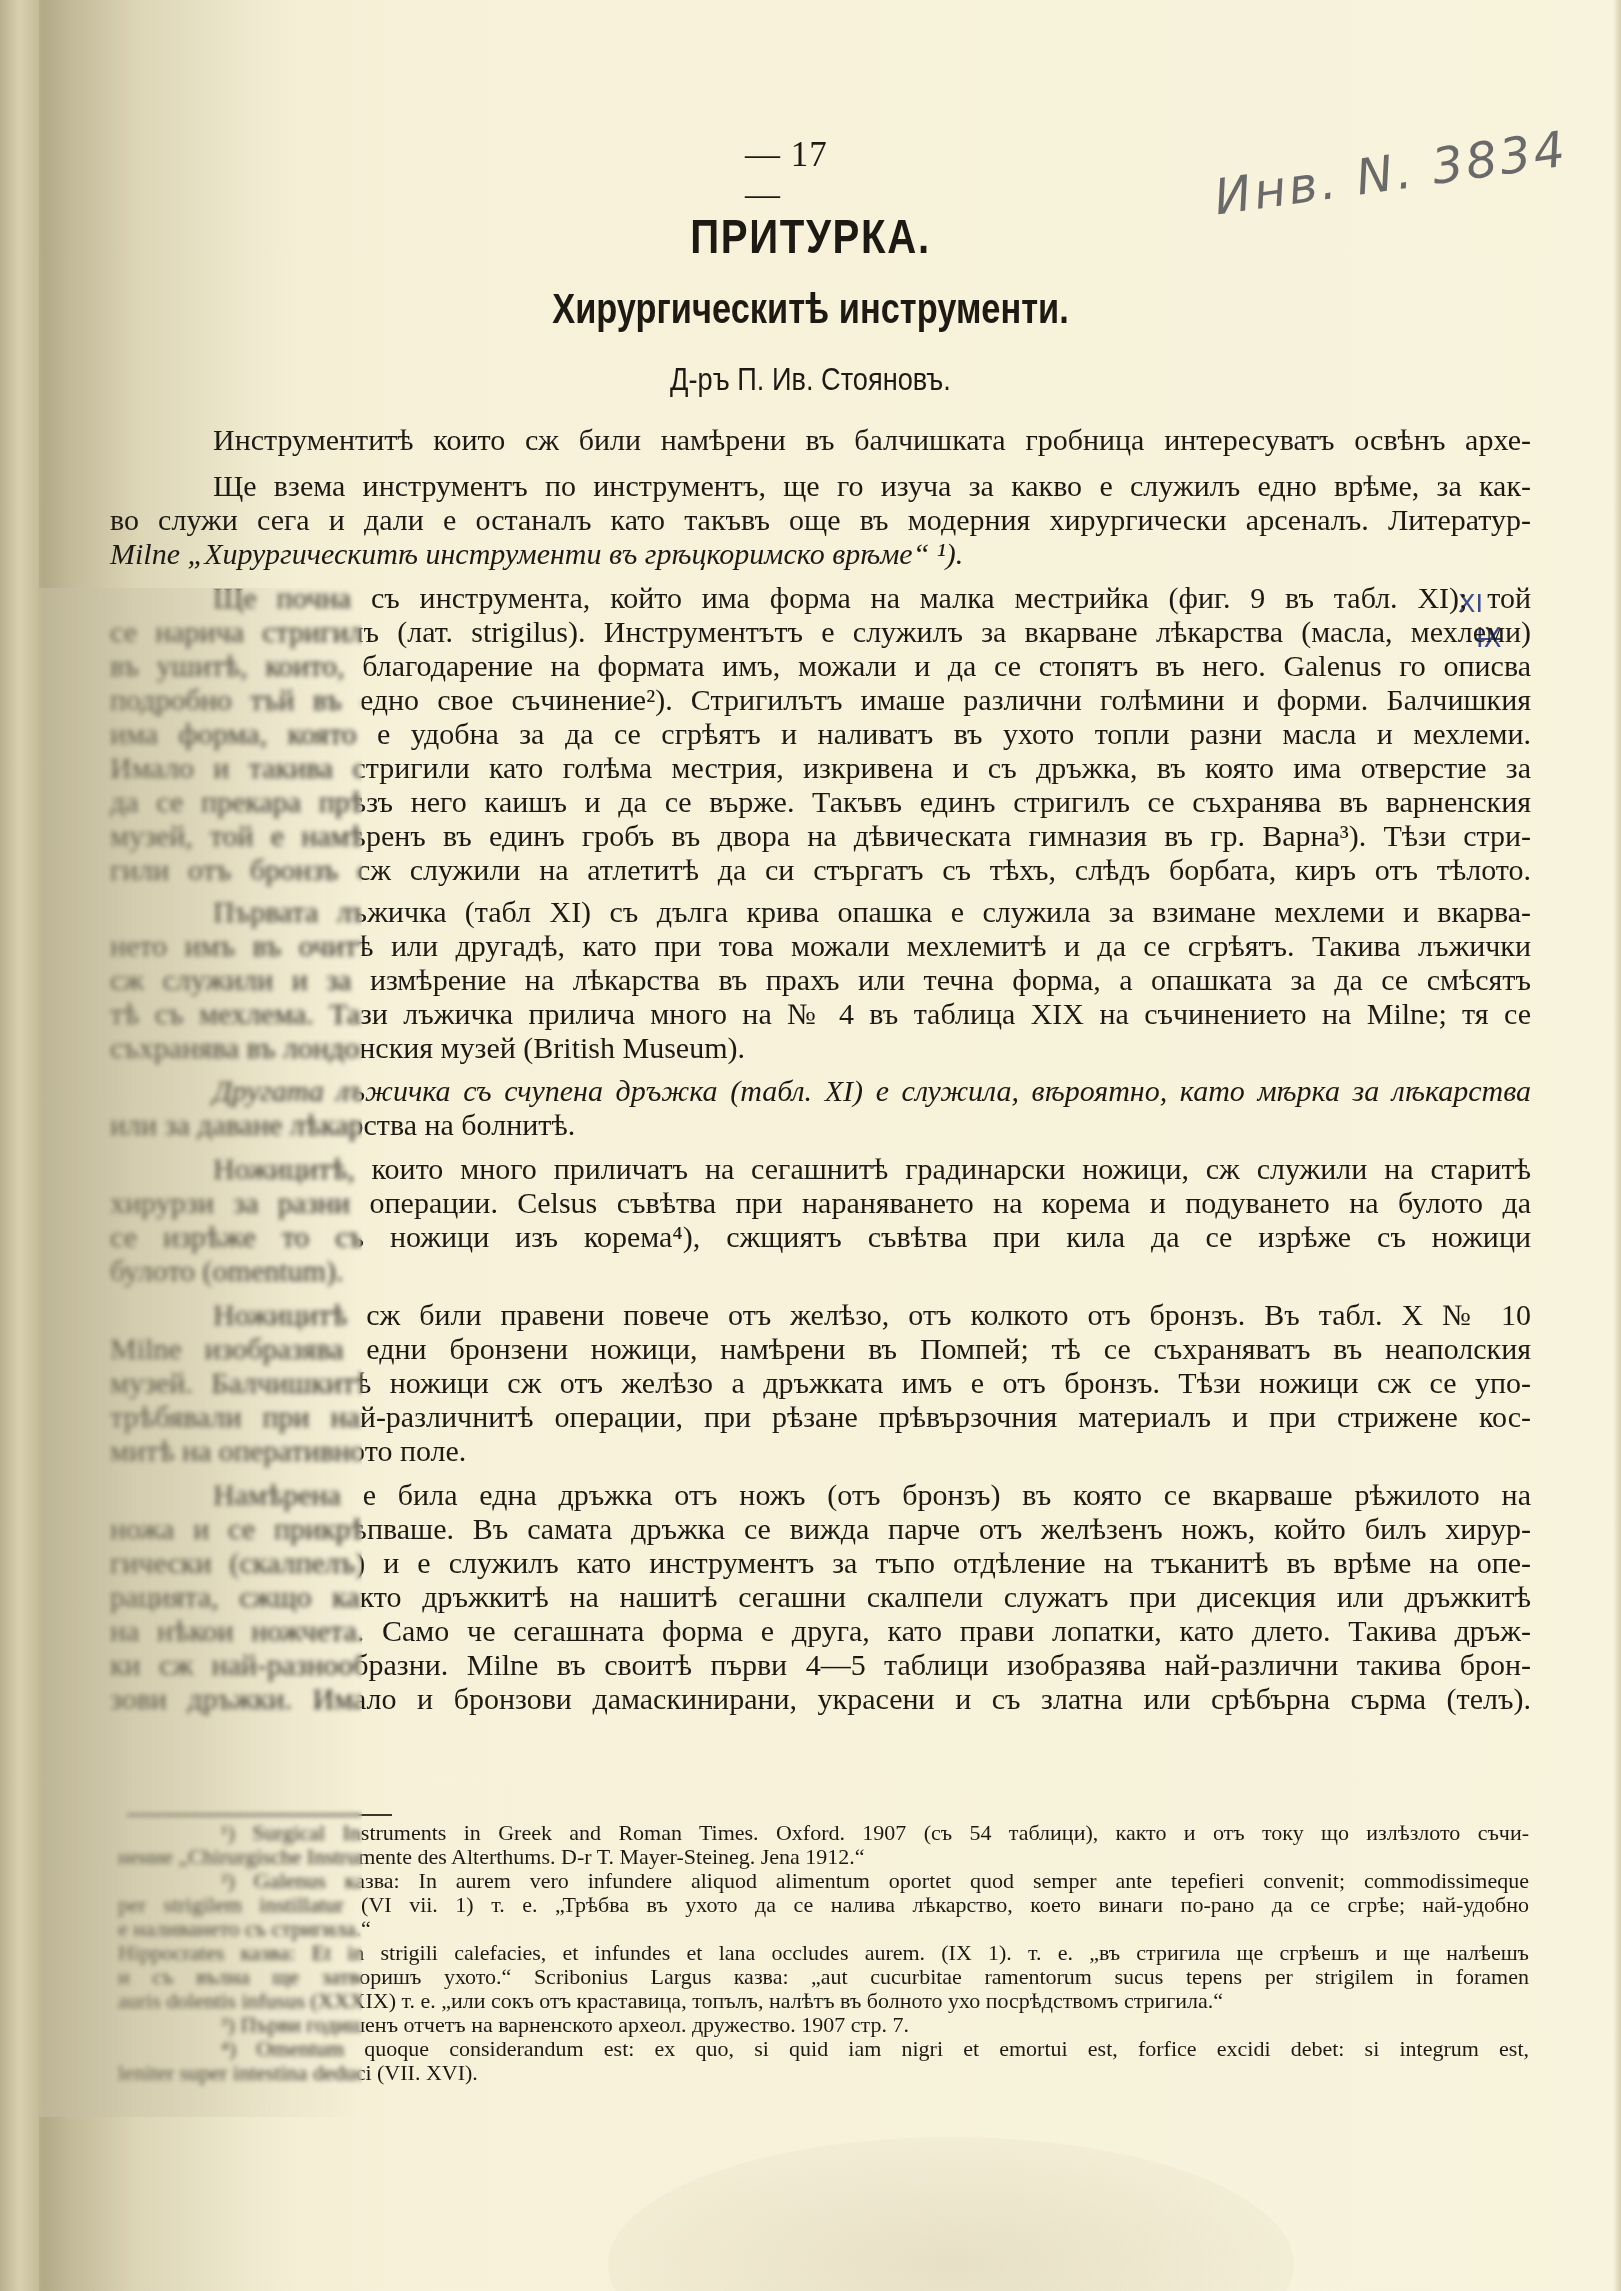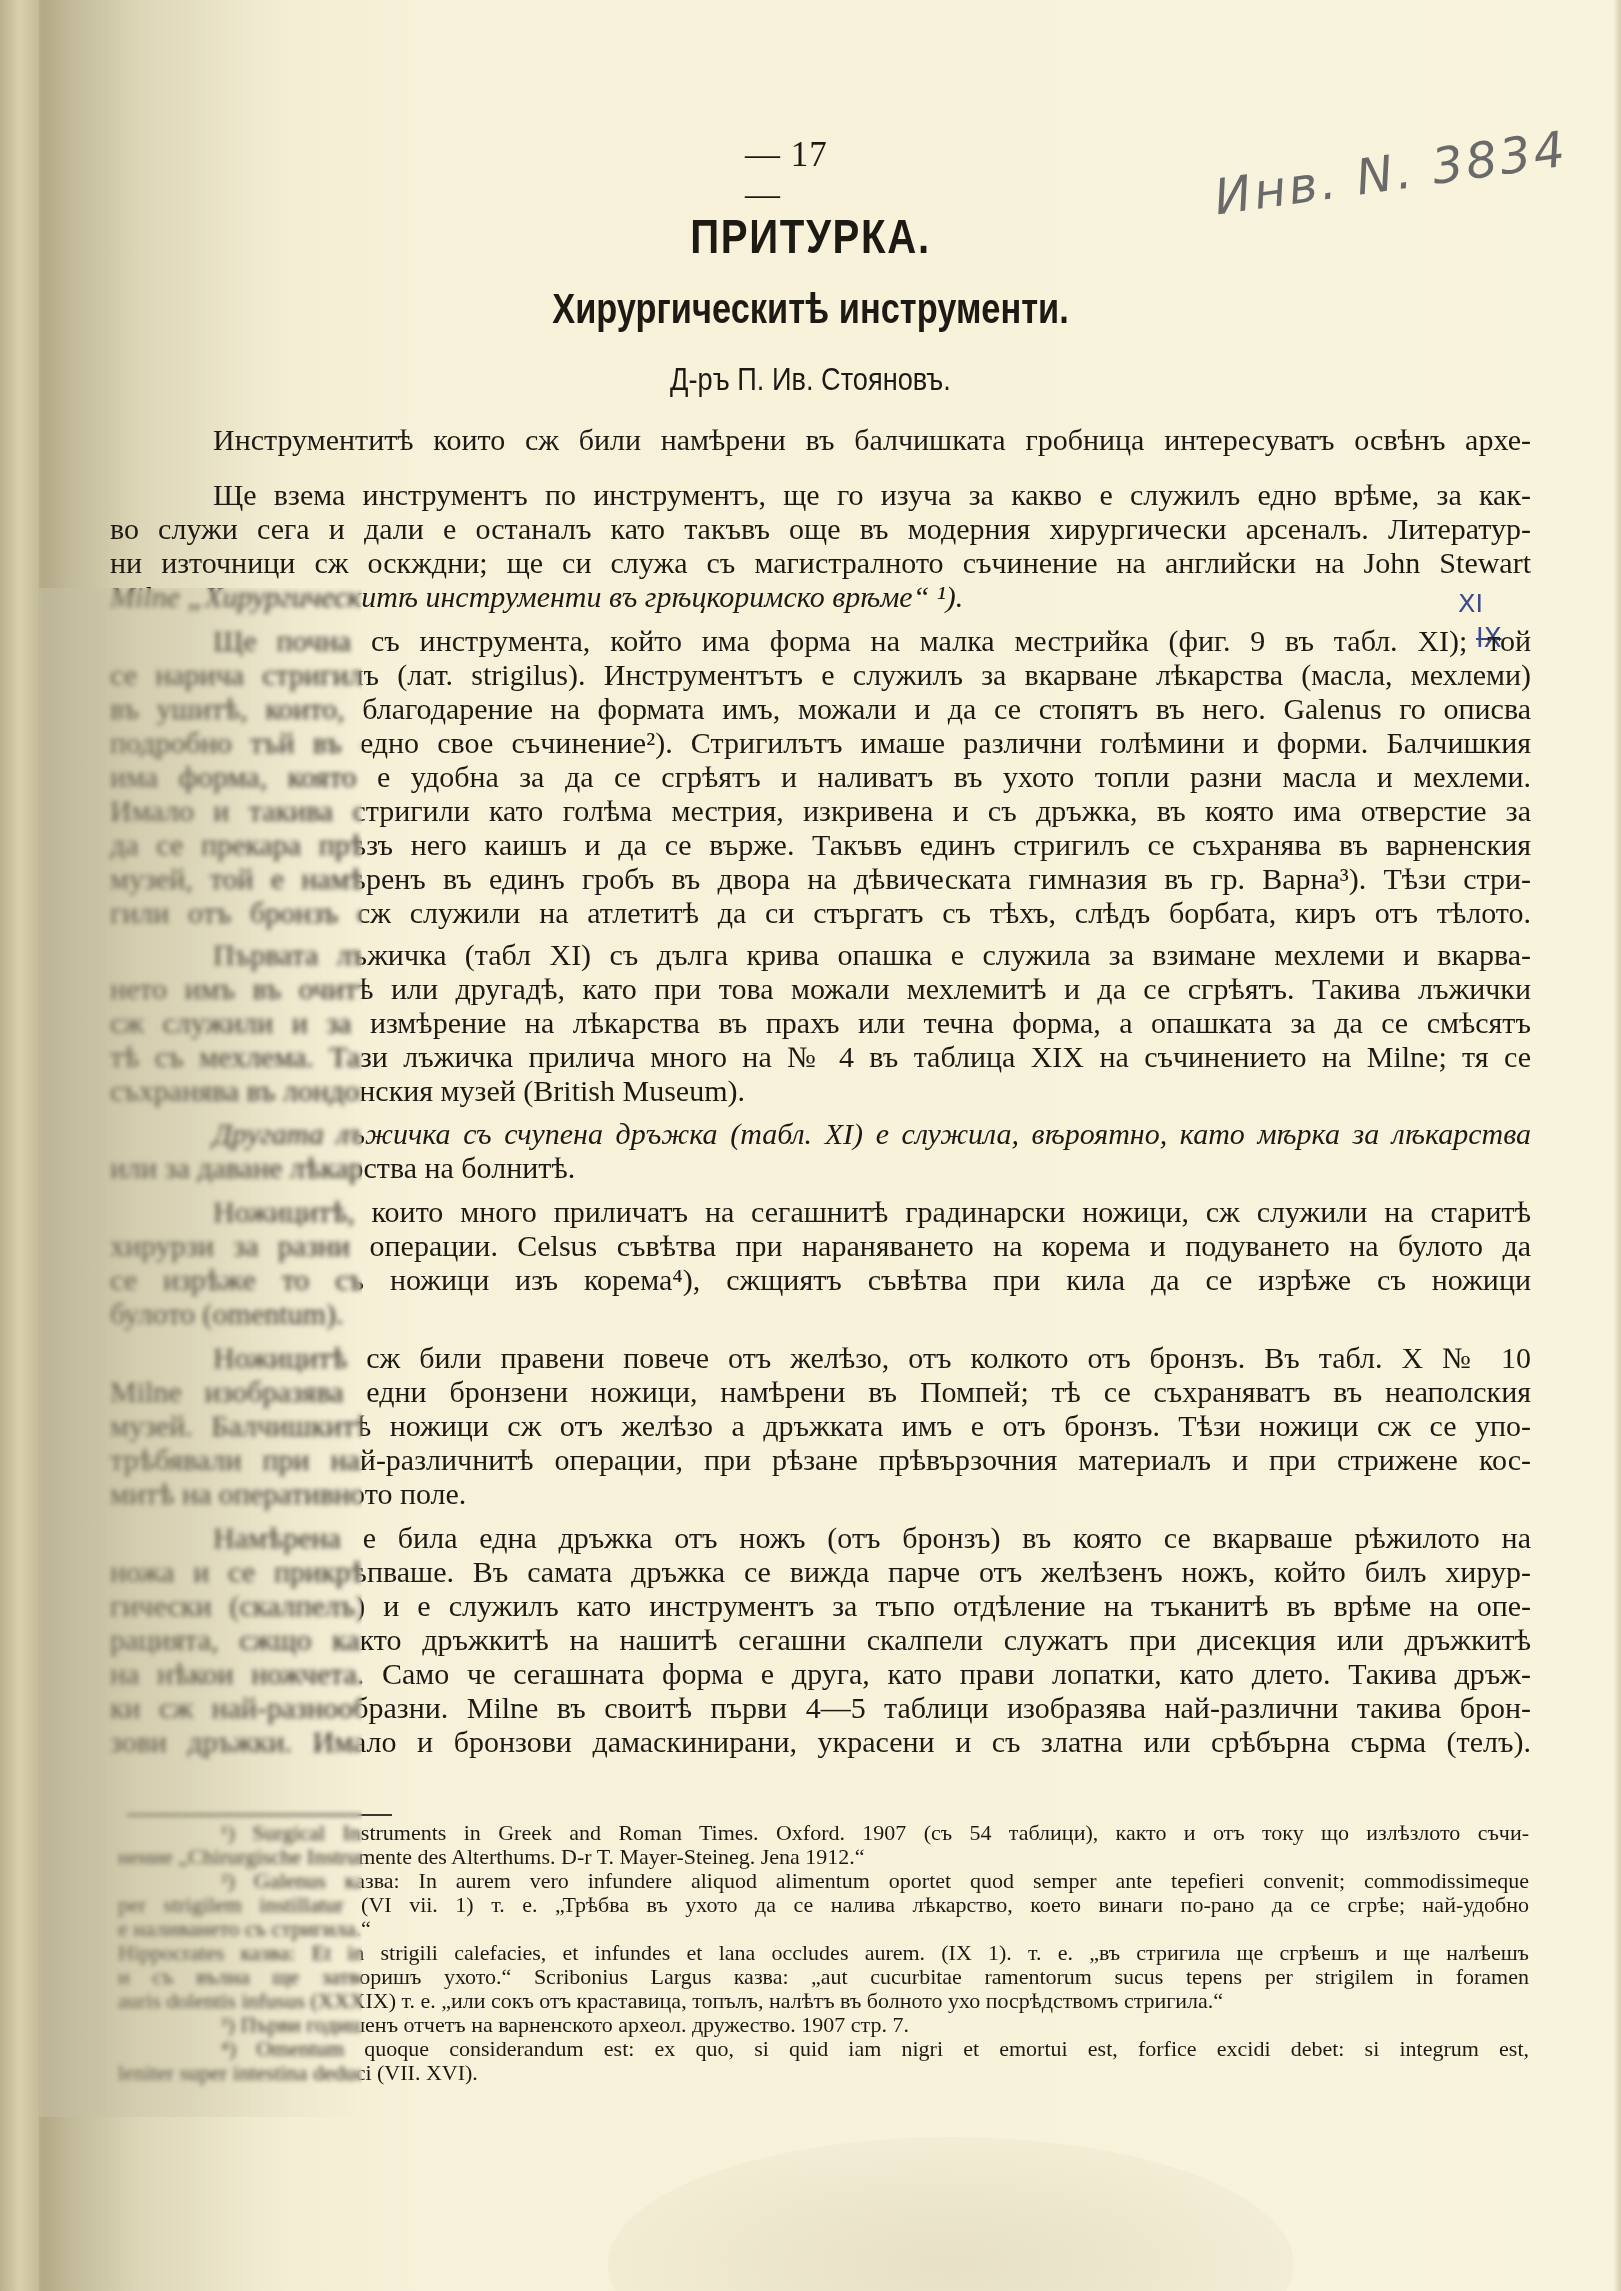--- a/index.html
+++ b/index.html
@@ -92,23 +92,22 @@
 
 <div class="title">ПРИТУРКА.</div>
 <div class="subtitle">Хирургическитѣ инструменти.</div>
 <div class="author">Д-ръ П. Ив. Стояновъ.</div>
 
 <div class="pencil-mark" style="left:1458px;top:588px;text-align:center;">XI</div>
 <div class="pencil-mark" style="left:1476px;top:623px;text-decoration:line-through;font-size:26px;">IX</div>
 
 <div class="body-text">
   <span class="line ind">Инструментитѣ които сж били намѣрени въ балчишката гробница интересуватъ освѣнъ архе-</span>
-  <span class="line ind" style="margin-top:21px">Ще взема инструментъ по инструментъ, ще го изуча за какво е служилъ едно врѣме, за как-</span>
+  <span class="line ind" style="margin-top:12px">Ще взема инструментъ по инструментъ, ще го изуча за какво е служилъ едно врѣме, за как-</span>
   <span class="line">во служи сега и дали е останалъ като такъвъ още въ модерния хирургически арсеналъ. Литератур-</span>
-  <span class="line">ни източници сж оскждни; ще си служа съ магистралното съчинение на английски на John Stewart</span>
   <span class="line last" style="font-style:italic">Milne „Хирургическитѣ инструменти въ грѣцкоримско врѣме“ ¹).</span>
   <span class="line ind" style="margin-top:9.8px">Ще почна съ инструмента, който има форма на малка местрийка (фиг. 9 въ табл. XI); той</span>
   <span class="line">се нарича стригилъ (лат. strigilus). Инструментътъ е служилъ за вкарване лѣкарства (масла, мехлеми)</span>
   <span class="line">въ ушитѣ, които, благодарение на формата имъ, можали и да се стопятъ въ него. Galenus го описва</span>
   <span class="line">подробно тъй въ едно свое съчинение²). Стригилътъ имаше различни голѣмини и форми. Балчишкия</span>
   <span class="line">има форма, която е удобна за да се сгрѣятъ и наливатъ въ ухото топли разни масла и мехлеми.</span>
   <span class="line">Имало и такива стригили като голѣма местрия, изкривена и съ дръжка, въ която има отверстие за</span>
   <span class="line">да се прекара прѣзъ него кaишъ и да се върже. Такъвъ единъ стригилъ се съхранява въ варненския</span>
   <span class="line">музей, той е намѣренъ въ единъ гробъ въ двора на дѣвическата гимназия въ гр. Варна³). Тѣзи стри-</span>
   <span class="line">гили отъ бронзъ сж служили на атлетитѣ да си стъргатъ съ тѣхъ, слѣдъ борбата, киръ отъ тѣлото.</span>

